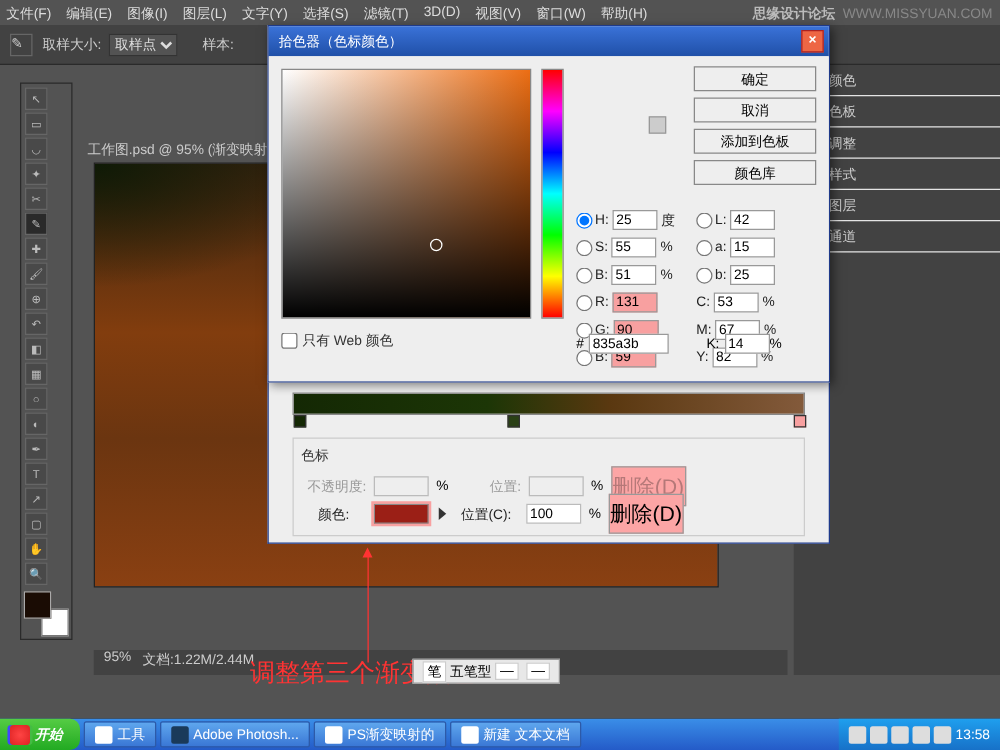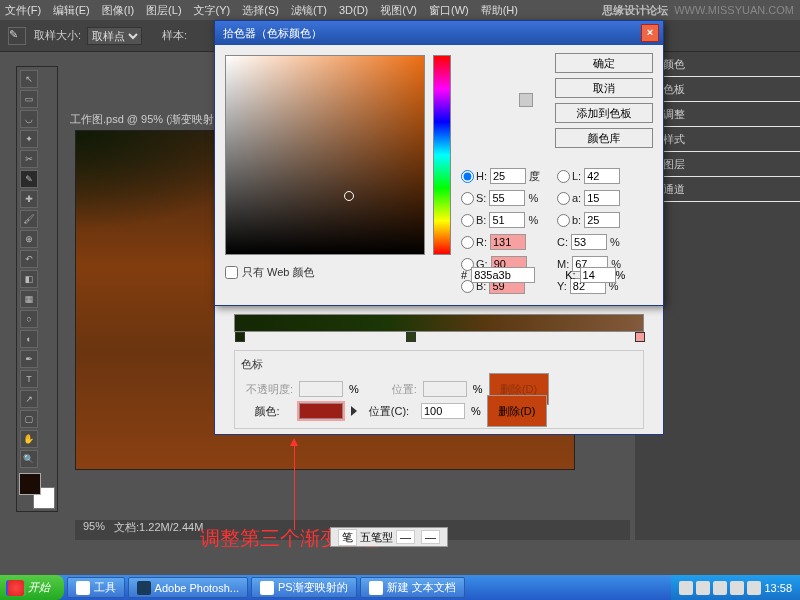--- a/index.html
+++ b/index.html
@@ -61,33 +61,33 @@
 .gradbar .stop.hl2{background:#f8a0a0;right:-2px}
 .gradsec{margin-top:18px;border:1px solid #ccc;padding:6px}
 .gradsec .title{font-size:11px;color:#333;margin-bottom:6px}
 .gradsec .grow{display:flex;align-items:center;height:22px;gap:6px}
 .gradsec .grow .lbl3{color:#999;width:52px;text-align:right}
 .gradsec .grow .lbl3b{color:#222;width:52px;text-align:center}
 .gradsec input[type=text]{width:44px;height:16px;border:1px solid #bbb;padding:0 2px}
 .gradsec .colsw{width:44px;height:16px;background:#9b1f16;border:1px solid #888;position:relative}
 .gradsec .colsw.hlred{outline:2px solid #f8a0a0}
 .gradsec .arr{width:0;height:0;border-top:5px solid transparent;border-bottom:5px solid transparent;border-left:6px solid #333;margin-left:2px}
-.gradsec button{height:32px;width:60px;background:#c2410c;border:1px solid #999;font-size:11px}
+.gradsec button{height:32px;width:60px;background:#fca5a5;border:1px solid #999;font-size:17px}
 
 .annot{position:absolute;left:200px;top:525px;color:#f33;font-size:20px;font-family:"SimSun"}
 .annot-line{position:absolute;left:294px;top:440px;width:1px;height:90px;background:#f33}
 .annot-arrow{position:absolute;left:290px;top:438px;width:0;height:0;border-left:4px solid transparent;border-right:4px solid transparent;border-bottom:8px solid #f33}
 
 
 .wm{position:absolute;right:6px;top:3px;color:#888;font-size:11px;z-index:200}
 .wm b{color:#bbb;font-weight:bold;margin-right:6px}
 
 
 .taskbar{position:absolute;bottom:0;left:0;width:800px;height:25px;background:linear-gradient(#3a8ee8,#245bc8);display:flex;align-items:center;z-index:300}
-.start{background:linear-gradient(#5c4,#2a2);height:25px;padding:0 14px 0 8px;color:#fff;font-weight:normal;font-style:italic;display:flex;align-items:center;border-radius:0 8px 8px 0}
+.start{background:linear-gradient(#5c4,#2a2);height:25px;padding:0 14px 0 8px;color:#fff;font-weight:bold;font-style:italic;display:flex;align-items:center;border-radius:0 8px 8px 0}
 .start .orb{width:16px;height:16px;border-radius:3px;background:radial-gradient(#f44,#d22);margin-right:4px;box-shadow:2px 0 #4b4,-2px 0 #44f}
 .taskbtn{height:21px;background:linear-gradient(#5fa7ee,#3a77d5);border:1px solid #2d5aa8;margin-left:3px;padding:0 8px;color:#fff;display:flex;align-items:center;border-radius:2px;max-width:120px;overflow:hidden;white-space:nowrap}
 .taskbtn .tic{width:14px;height:14px;background:#fff;margin-right:4px;border-radius:2px}
 .tray{margin-left:auto;background:linear-gradient(#1f9fee,#1771c8);height:25px;padding:0 8px;display:flex;align-items:center;color:#fff}
 .tray .tic2{width:14px;height:14px;margin-right:3px;background:#ddd;border-radius:2px}
 .ime{position:absolute;bottom:28px;left:330px;background:#e8e8e8;border:1px solid #999;height:20px;display:flex;align-items:center;padding:0 4px;font-size:11px}
 .ime .seg{margin:0 3px;padding:0 3px;border:1px solid #ccc;background:#fff}
 
 .zoombar{position:absolute;left:75px;bottom:35px;right:170px;height:20px;background:#424242;color:#ccc;display:flex;align-items:flex-start;padding:0 8px}
 </style>

